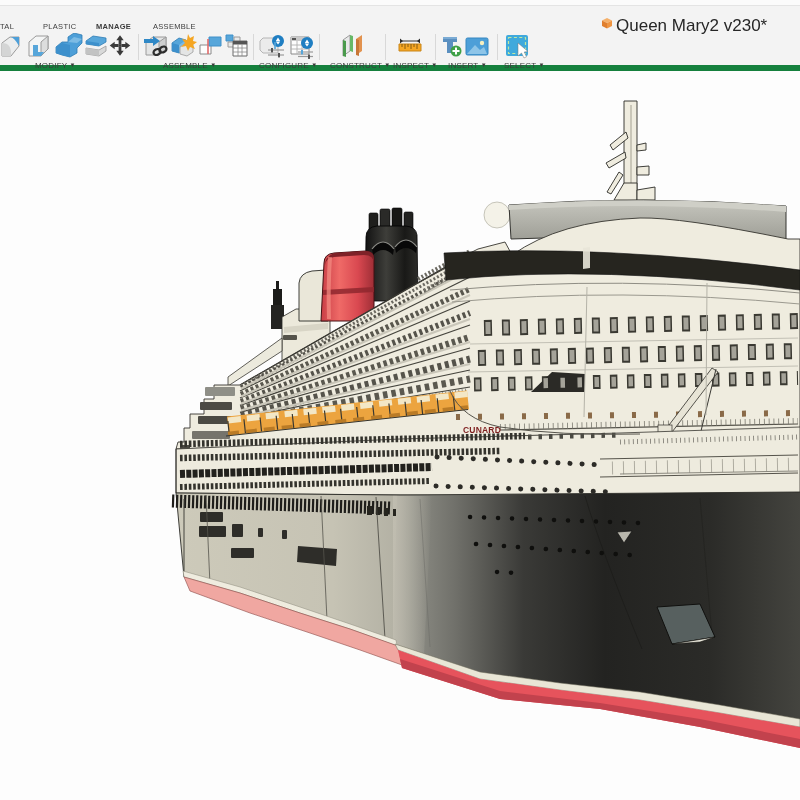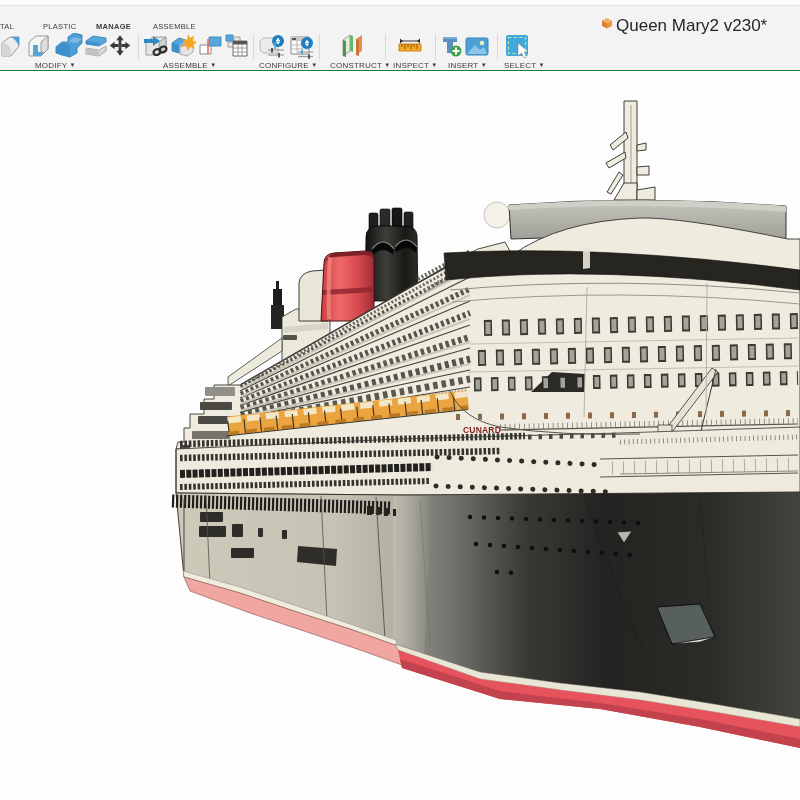--- a/index.html
+++ b/index.html
@@ -1,18 +1,18 @@
 <!DOCTYPE html>
 <html><head>
 <meta charset="utf-8">
 <style>
 html,body{margin:0;padding:0;width:800px;height:800px;overflow:hidden;background:#fdfdfd;font-family:"Liberation Sans",sans-serif;}
 #app{position:relative;width:800px;height:800px;}
 #topstrip{position:absolute;left:0;top:0;width:800px;height:6px;background:#fbfbfb;border-bottom:1px solid #e4e4e4;box-sizing:border-box;}
-#toolbar{position:absolute;left:0;top:6px;width:800px;height:65px;background:#f3f3f3;border-bottom:1px solid #15803d;box-sizing:border-box;}
+#toolbar{position:absolute;left:0;top:6px;width:800px;height:65px;background:#f3f3f3;border-bottom:6px solid #15803d;box-sizing:border-box;}
 .tab{position:absolute;top:16px;font-size:7.5px;color:#3c3c3c;letter-spacing:.3px;font-weight:400;}
 .glabel{position:absolute;top:55px;font-size:8px;color:#3c3c3c;letter-spacing:.2px;white-space:nowrap;}
 .caret{font-size:6px;vertical-align:1px;}
 .sep{position:absolute;top:28px;width:1px;height:26px;background:#d8d8d8;}
 #title{position:absolute;left:616px;top:16px;font-size:17px;color:#262626;}
 #canvas{position:absolute;left:0;top:58px;width:800px;height:729px;background:#fdfdfd;}
 </style>
 </head>
 <body>
 <div id="app">

